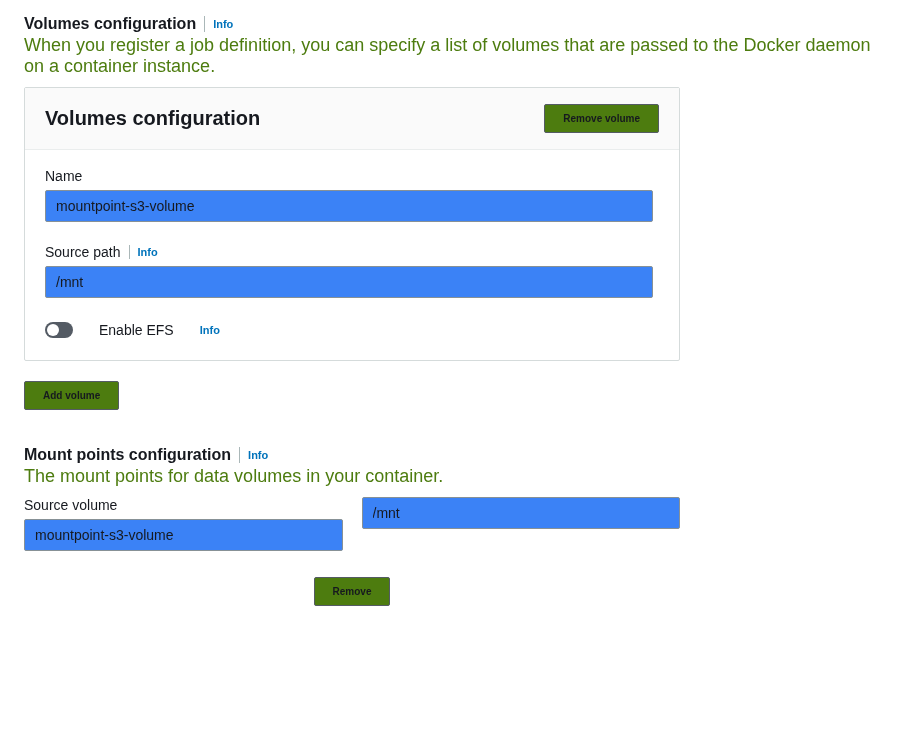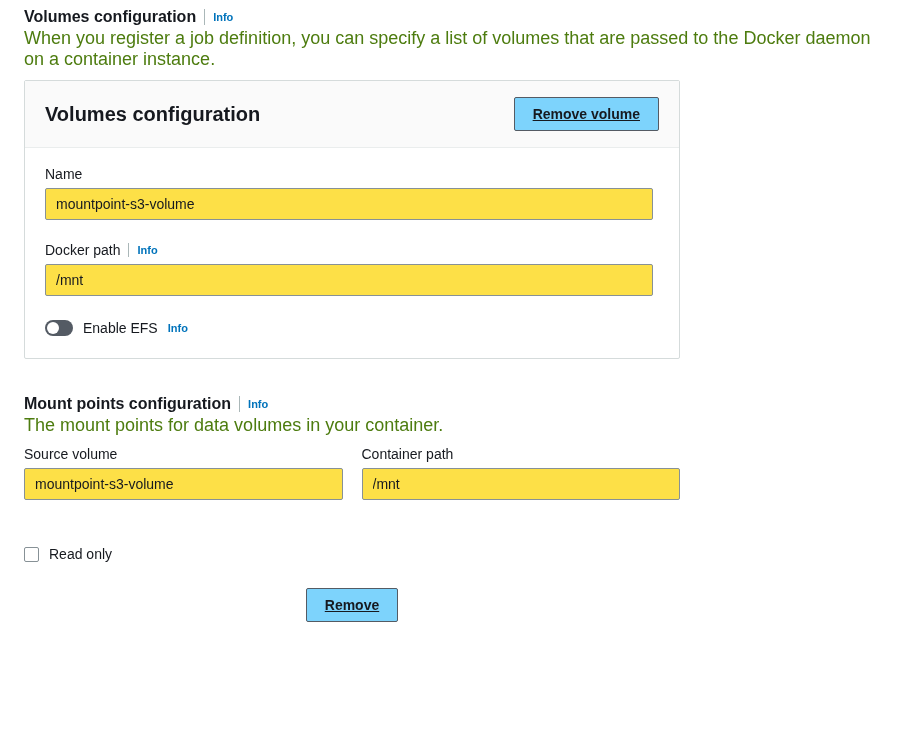--- a/index.html
+++ b/index.html
@@ -4,21 +4,21 @@
 <style>
   * { box-sizing: border-box; }
   html, body {
     margin: 0; padding: 0;
     font-family: -apple-system, BlinkMacSystemFont, "Segoe UI", "Helvetica Neue", Arial, sans-serif;
     font-size: 14px;
     color: #16191f;
     background: #fff;
     width: 906px;
   }
-  .page { padding: 8px 24px 40px 24px; }
+  .page { padding: 15px 24px 40px 24px; }
 
   .section-heading {
     display: flex; align-items: center; gap: 8px;
     margin-bottom: 2px;
   }
   .section-heading h2 {
     font-size: 16px; font-weight: 700; margin: 0;
   }
   .section-heading .divider {
     width: 1px; height: 16px; background: #aab7b8;
@@ -42,52 +42,51 @@
     padding: 16px 20px;
     background: #fafafa;
     border-bottom: 1px solid #eaeded;
   }
   .panel-header h3 {
     font-size: 20px; font-weight: 700; margin: 0;
   }
   .btn {
     display: inline-flex; align-items: center; justify-content: center;
     border: 1px solid #545b64;
-    background: #7dd3fc;
+    background: #4d7c0f;
     color: #16191f;
     font-weight: 700;
-    font-size: 14px;
+    font-size: 10px;
     padding: 8px 18px;
     border-radius: 2px;
     cursor: pointer;
-    text-decoration: underline;
   }
   .panel-body { padding: 18px 20px 22px 20px; }
 
   .field-label {
     font-size: 14px; font-weight: 400; margin-bottom: 6px;
     display: flex; align-items: center; gap: 8px;
   }
   .field-label .divider {
     width: 1px; height: 14px; background: #aab7b8;
   }
   .text-input {
     width: 608px;
     font-size: 14px;
     padding: 7px 10px;
     border: 1px solid #879196;
     border-radius: 2px;
     color: #16191f;
-    background: #fde047;
+    background: #3b82f6;
   }
 
   .field + .field { margin-top: 22px; }
 
   .toggle-row {
-    display: flex; align-items: center; gap: 10px;
+    display: flex; align-items: center; gap: 26px;
     margin-top: 24px;
   }
   .toggle {
     width: 28px; height: 16px;
     border-radius: 999px;
     background: #545b64;
     position: relative;
     cursor: pointer;
     border: none;
     padding: 0;
@@ -152,61 +151,59 @@
 
       <div class="field">
         <div class="field-label">
           <span>Name</span>
         </div>
         <input type="text" class="text-input" value="mountpoint-s3-volume" style="">
       </div>
 
       <div class="field">
         <div class="field-label">
-          <span>Docker path</span>
+          <span>Source path</span>
           <span class="divider"></span>
           <span class="info-link">Info</span>
         </div>
         <input type="text" class="text-input" value="/mnt" style="">
       </div>
 
       <div class="toggle-row">
         <button class="toggle" aria-pressed="false">
           <span class="toggle-knob"></span>
         </button>
         <span class="toggle-label">Enable EFS</span>
         <span class="info-link">Info</span>
       </div>
 
     </div>
   </div>
 
+  <div class="add-volume-wrap">
+    <button class="btn">Add volume</button>
+  </div>
 
   <div class="mount-section">
     <div class="section-heading">
       <h2 style="font-size:16px;">Mount points configuration</h2>
       <span class="divider"></span>
       <span class="info-link">Info</span>
     </div>
     <div class="section-desc">The mount points for data volumes in your container.</div>
 
     <div class="two-col">
       <div class="col">
         <div class="col-label">Source volume</div>
         <input type="text" class="text-input" value="mountpoint-s3-volume" style="">
       </div>
       <div class="col">
-        <div class="col-label">Container path</div>
         <input type="text" class="text-input" value="/mnt" style="">
       </div>
     </div>
 
-    <div class="checkbox-row">
-      <button class="checkbox" aria-checked="false"></button>
-      <span>Read only</span>
-    </div>
 
     <div class="remove-row">
       <button class="btn">Remove</button>
     </div>
   </div>
 
 </div>
 
 </body></html>

